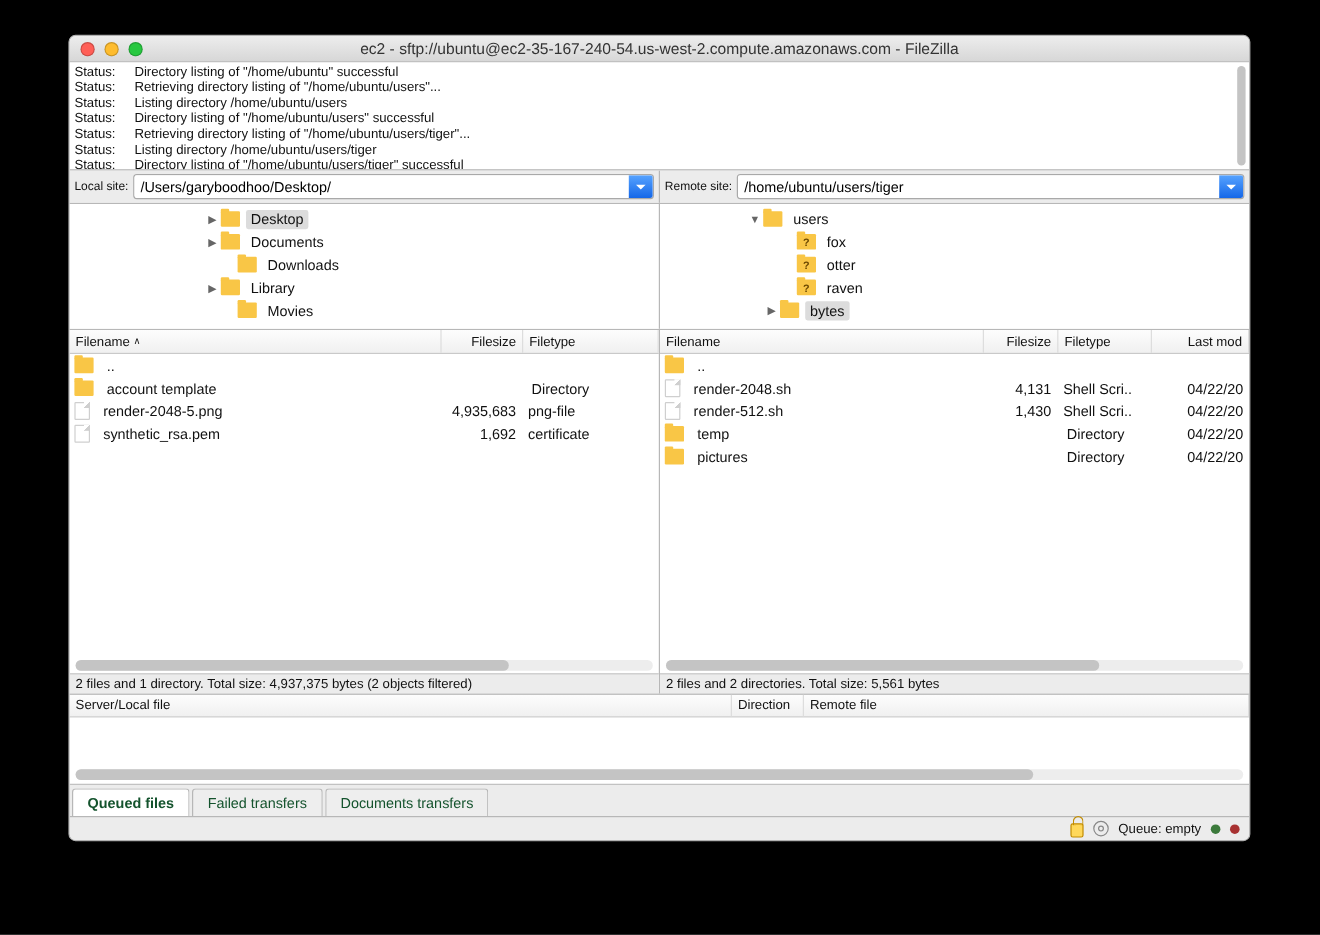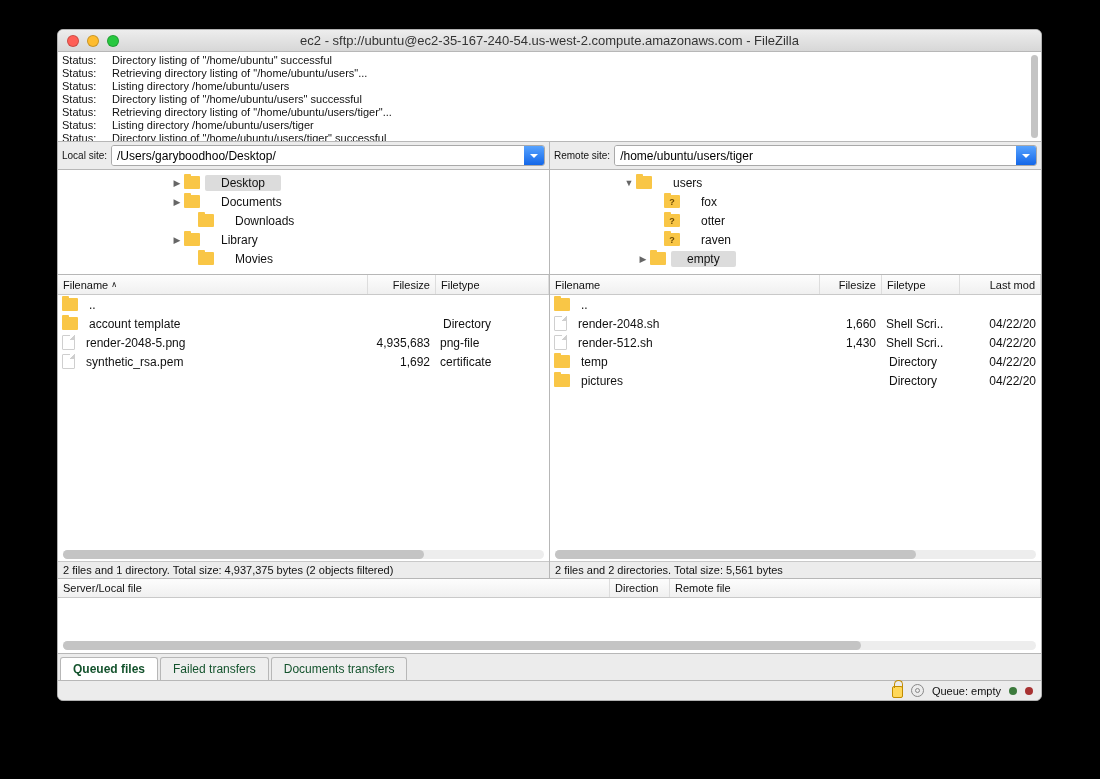--- a/index.html
+++ b/index.html
@@ -111,21 +111,21 @@
     position:relative; margin-right:5px; flex-shrink:0;
   }
   .folder-icon::before {
     content:''; position:absolute; top:-2px; left:0; width:7px; height:3px;
     background:#f9c646; border-radius:1px 1px 0 0;
   }
   .folder-icon.q::after {
     content:'?'; position:absolute; inset:0; display:flex; align-items:center;
     justify-content:center; font-size:9px; font-weight:bold; color:#6b4800;
   }
-  .tree-label { padding:1px 16px; border-radius:2px; }
+  .tree-label { padding:1px 4px; border-radius:2px; }
   .tree-label.sel { background:#dcdcdc; }
   .lists {
     display:flex; flex:1; min-height:0;
   }
   .list-pane {
     flex:1; display:flex; flex-direction:column;
     border-right:1px solid #b7b7b7; background:#fff;
   }
   .list-pane:last-child { border-right:none; }
   .col-hdr {
@@ -315,21 +315,21 @@
           <span class="tree-label">otter</span>
         </div>
         <div class="tree-row" style="padding-left: 100px;">
           <span class="tw blank"></span>
           <span class="folder-icon q"></span>
           <span class="tree-label">raven</span>
         </div>
         <div class="tree-row" style="padding-left: 86px;">
           <span class="tw">▶</span>
           <span class="folder-icon"></span>
-          <span class="tree-label sel">empty</span>
+          <span class="tree-label sel">bytes</span>
         </div>
       </div>
   </div>
 
   <div class="lists">
     <div class="list-pane">
       <div class="col-hdr">
         <div style="width:310px">
             <span>Filename</span>
             <span class="sort-caret">∧</span>
@@ -377,21 +377,21 @@
           <div class="list-row">
             <span class="folder-icon" style="margin: 0px 6px 0px 4px;"></span>
             <span class="cell" style="width: 246px;">..</span>
             <span class="cell" style="width: 62px; text-align: right;"></span>
             <span class="cell" style="width: 78px;"></span>
             <span class="cell" style="flex: 1 1 0%; text-align: right;"></span>
           </div>
           <div class="list-row">
             <span class="file-icon"></span>
             <span class="cell" style="width: 246px;">render-2048.sh</span>
-            <span class="cell" style="width: 62px; text-align: right;">1,660</span>
+            <span class="cell" style="width: 62px; text-align: right;">4,131</span>
             <span class="cell" style="width: 78px;">Shell Scri..</span>
             <span class="cell" style="flex: 1 1 0%; text-align: right;">04/22/20</span>
           </div>
           <div class="list-row">
             <span class="file-icon"></span>
             <span class="cell" style="width: 246px;">render-512.sh</span>
             <span class="cell" style="width: 62px; text-align: right;">1,430</span>
             <span class="cell" style="width: 78px;">Shell Scri..</span>
             <span class="cell" style="flex: 1 1 0%; text-align: right;">04/22/20</span>
           </div>

